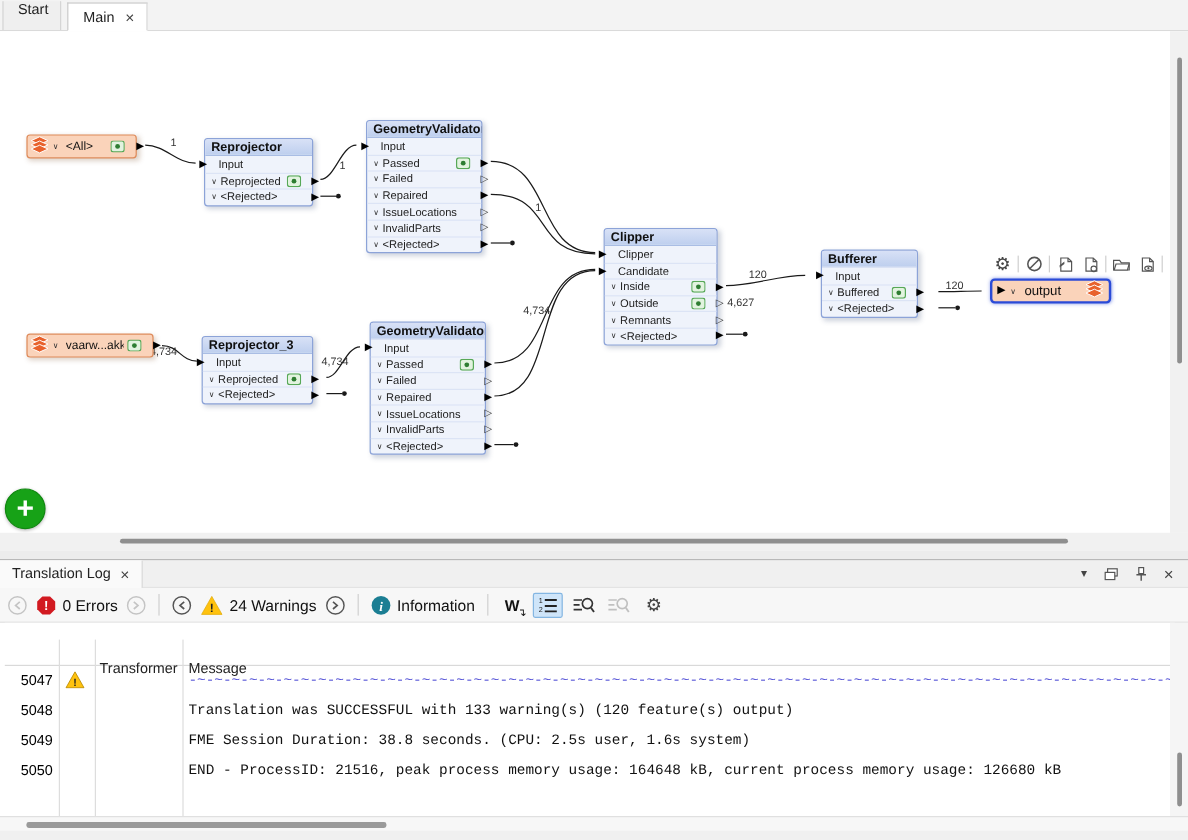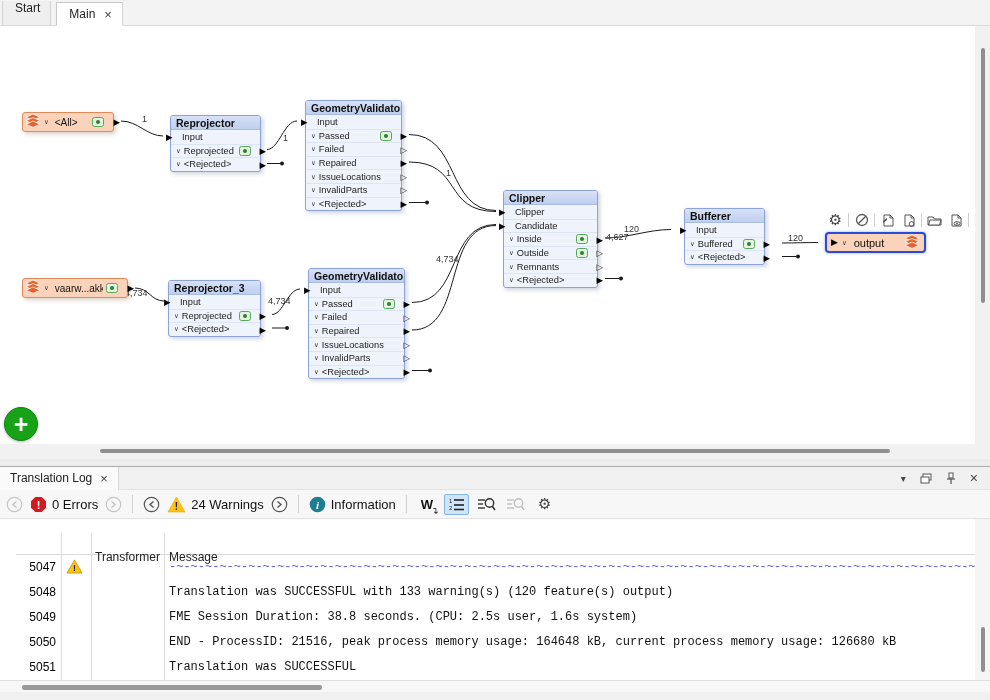--- a/index.html
+++ b/index.html
@@ -64,21 +64,21 @@
   .ltsep { width:1px; height:18px; background:#D0D0D0; margin:0 3px; }
   .navbtn { display:flex; align-items:center; }
   .badgegrp { display:flex; align-items:center; gap:5px; }
   .wwrap { position:relative; font-weight:bold; font-size:13px; width:20px; text-align:center; }
   .wwrap .warrow { position:absolute; right:-2px; bottom:-4px; font-size:9px; font-weight:normal; font-family:"DejaVu Sans",sans-serif; }
   .listicon { width:25px; height:21px; background:#CFE5F9; border:1px solid #84B6E2; border-radius:2px; display:flex; align-items:center; justify-content:center; }
   .toolicon { display:flex; align-items:center; justify-content:center; width:22px; height:21px; }
   .gearglyph { font-family:"DejaVu Sans",sans-serif; font-size:15px; color:#444; }
 
   
-  .logtable { position:absolute; left:16px; top:519px; width:975px; height:161px; background:#fff; font-size:12px; }
+  .logtable { position:absolute; left:4px; top:519px; width:975px; height:161px; background:#fff; font-size:12px; }
   .lt-header { position:absolute; left:0; top:14px; width:975px; height:22px; border-bottom:1px solid #D9D9D9; color:#222; }
   .lt-col-line { position:absolute; top:14px; width:1px; height:147px; background:#DDDDDD; }
   .lt-h-transformer { position:absolute; left:79px; top:17px; }
   .lt-h-message { position:absolute; left:153px; top:17px; }
   .lt-row { position:absolute; left:0; width:975px; height:25px; }
   .lt-num { position:absolute; left:0; top:5px; width:40px; text-align:right; color:#000; }
   .lt-warn { position:absolute; left:50px; top:4px; }
   .lt-msg { position:absolute; left:153px; top:5px; right:4px; font-family:"Liberation Mono","DejaVu Sans Mono",monospace; font-size:12px; color:#111; white-space:nowrap; overflow:hidden; }
   .lt-msg.tildes { color:#5A58D8; }
   .vscroll-log { position:absolute; left:975px; top:519px; width:15px; height:161px; background:#F5F5F5; }
@@ -134,21 +134,21 @@
     </g>
   </svg>
 
   <span class="elabel" style="left:142px;top:114px;">1</span>
   <span class="elabel" style="left:283px;top:133px;">1</span>
   <span class="elabel" style="left:446px;top:168px;">1</span>
   <span class="elabel" style="left:125px;top:288px;">4,734</span>
   <span class="elabel" style="left:268px;top:296px;">4,734</span>
   <span class="elabel" style="left:436px;top:254px;">4,734</span>
   <span class="elabel" style="left:624px;top:224px;">120</span>
-  <span class="elabel" style="left:606px;top:232px;">4,627</span>
+  <span class="elabel" style="left:606px;top:247px;">4,627</span>
   <span class="elabel" style="left:788px;top:233px;">120</span>
 
   <div class="snode" style="left:22px;top:112px;width:92px;">
     <span>
       <svg width="16" height="16" viewBox="0 0 16 16">
           <g fill="#E8622D" stroke="#fff" stroke-width="0.8">
             <path d="M8 1 L15 4.2 8 7.4 1 4.2Z"></path>
             <path d="M8 4.5 L15 7.7 8 10.9 1 7.7Z"></path>
             <path d="M8 8 L15 11.2 8 14.4 1 11.2Z"></path>
           </g>
@@ -599,24 +599,20 @@
       <span class="lt-msg">Translation was SUCCESSFUL with 133 warning(s) (120 feature(s) output)</span>
     </div>
     <div class="lt-row" style="top:86px;">
       <span class="lt-num">5049</span>
       <span class="lt-msg">FME Session Duration: 38.8 seconds. (CPU: 2.5s user, 1.6s system)</span>
     </div>
     <div class="lt-row" style="top:111px;">
       <span class="lt-num">5050</span>
       <span class="lt-msg">END - ProcessID: 21516, peak process memory usage: 164648 kB, current process memory usage: 126680 kB</span>
     </div>
-    <div class="lt-row" style="top:136px;">
-      <span class="lt-num">5051</span>
-      <span class="lt-msg">Translation was SUCCESSFUL</span>
-    </div>
   </div>
 
   <div class="vscroll-log">
       <div class="thumb"></div>
     </div>
   <div class="hscroll-log">
       <div class="thumb"></div>
     </div>
   <div class="log-bottom"></div>
 

